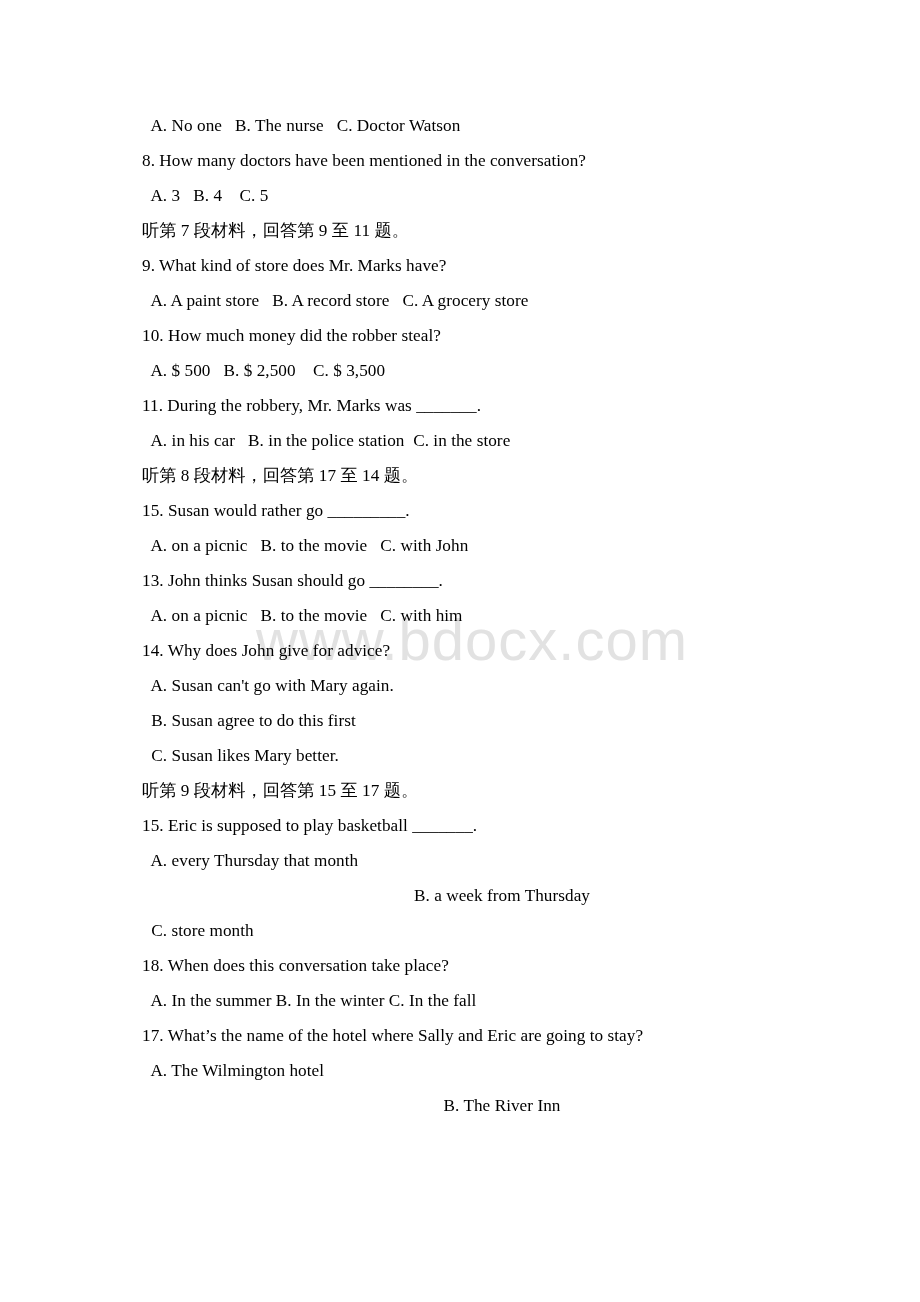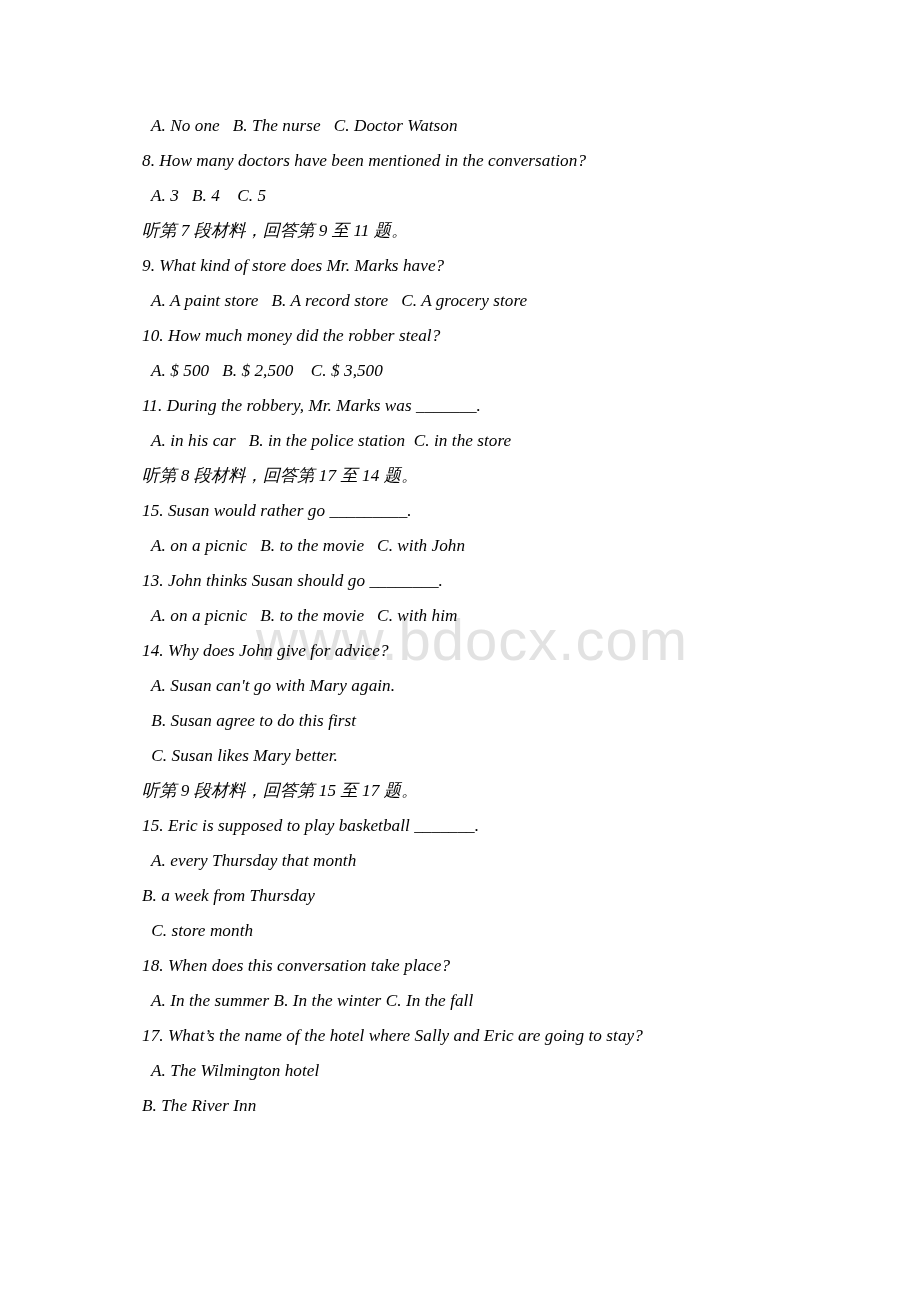--- a/index.html
+++ b/index.html
@@ -42,37 +42,36 @@
     pointer-events: none;
   }
 
   
   .content {
     position: absolute;
     left: 142px;
     top: 108px;
     width: 720px;
     z-index: 2;
-    font-style: italic;
   }
 
   .line {
     font-size: 17.2px;
     line-height: 35px;
     height: 35px;
     white-space: pre;
     letter-spacing: 0.05px;
   }
 
   
   .q { padding-left: 0px; }
   
   .opt { padding-left: 5px; }
   
-  .opt-flush { padding-left: 0px; }
+  .opt-flush { padding-left: 0px; text-align: center; }
 </style>
 </head>
 <body>
 
 <div class="page">
 
   <div class="watermark">www.bdocx.com</div>
 
   <div class="content">
 

